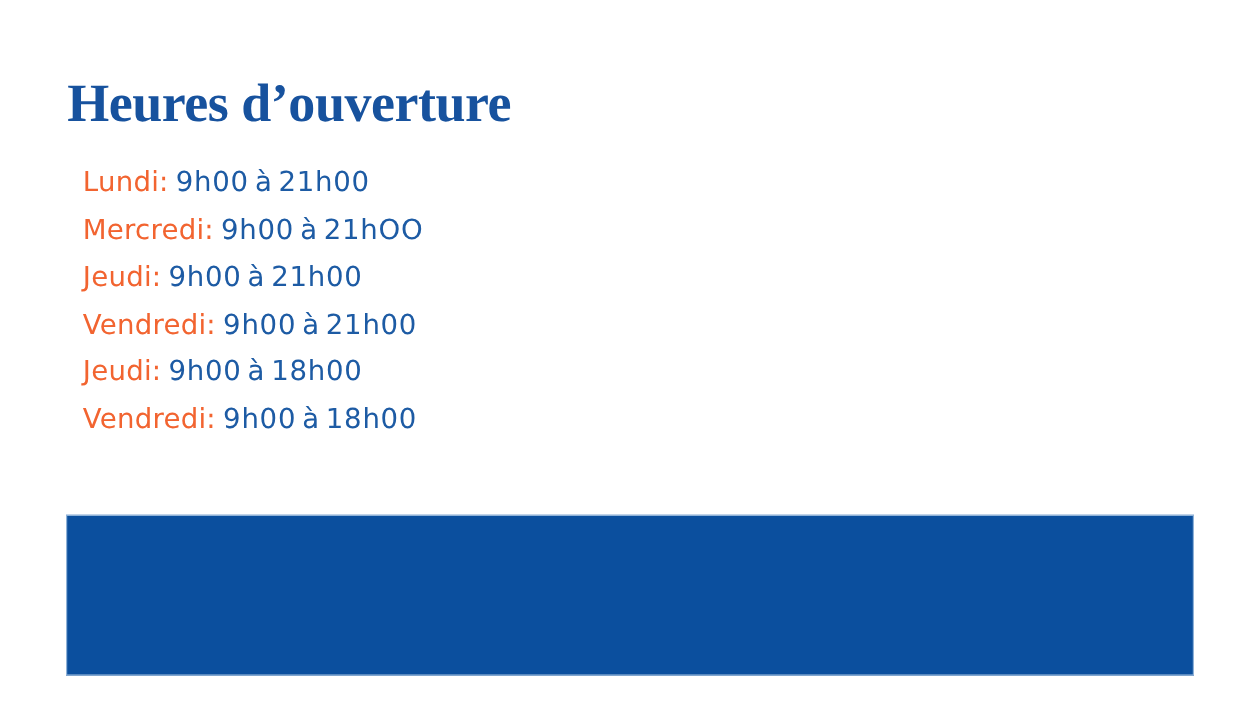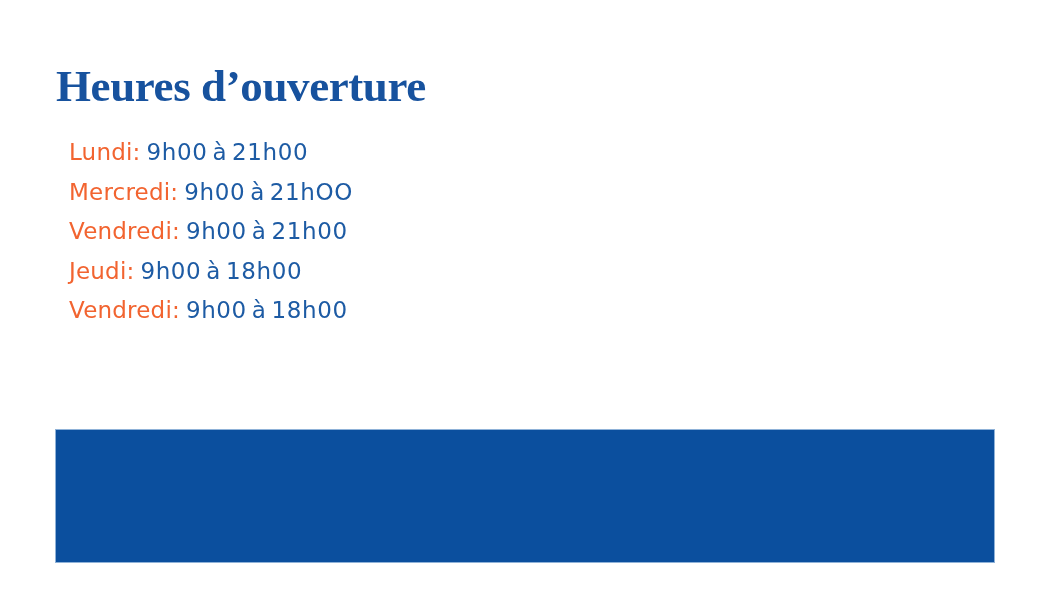--- a/index.html
+++ b/index.html
@@ -91,20 +91,23 @@
 
     <li class="hours-row">
       <span class="day-label">Lundi:</span><span class="time-value"><span>9h00</span><span class="sep">à</span><span>21h00</span></span>
     </li>
 
 
     <li class="hours-row">
       <span class="day-label">Mercredi:</span><span class="time-value"><span>9h00</span><span class="sep">à</span><span>21hOO</span></span>
     </li>
 
+    <li class="hours-row">
+      <span class="day-label">Jeudi:</span><span class="time-value"><span>9h00</span><span class="sep">à</span><span>21h00</span></span>
+    </li>
 
     <li class="hours-row">
       <span class="day-label">Vendredi:</span><span class="time-value"><span>9h00</span><span class="sep">à</span><span>21h00</span></span>
     </li>
 
     <li class="hours-row">
       <span class="day-label">Jeudi:</span><span class="time-value"><span>9h00</span><span class="sep">à</span><span>18h00</span></span>
     </li>
 
     <li class="hours-row">

